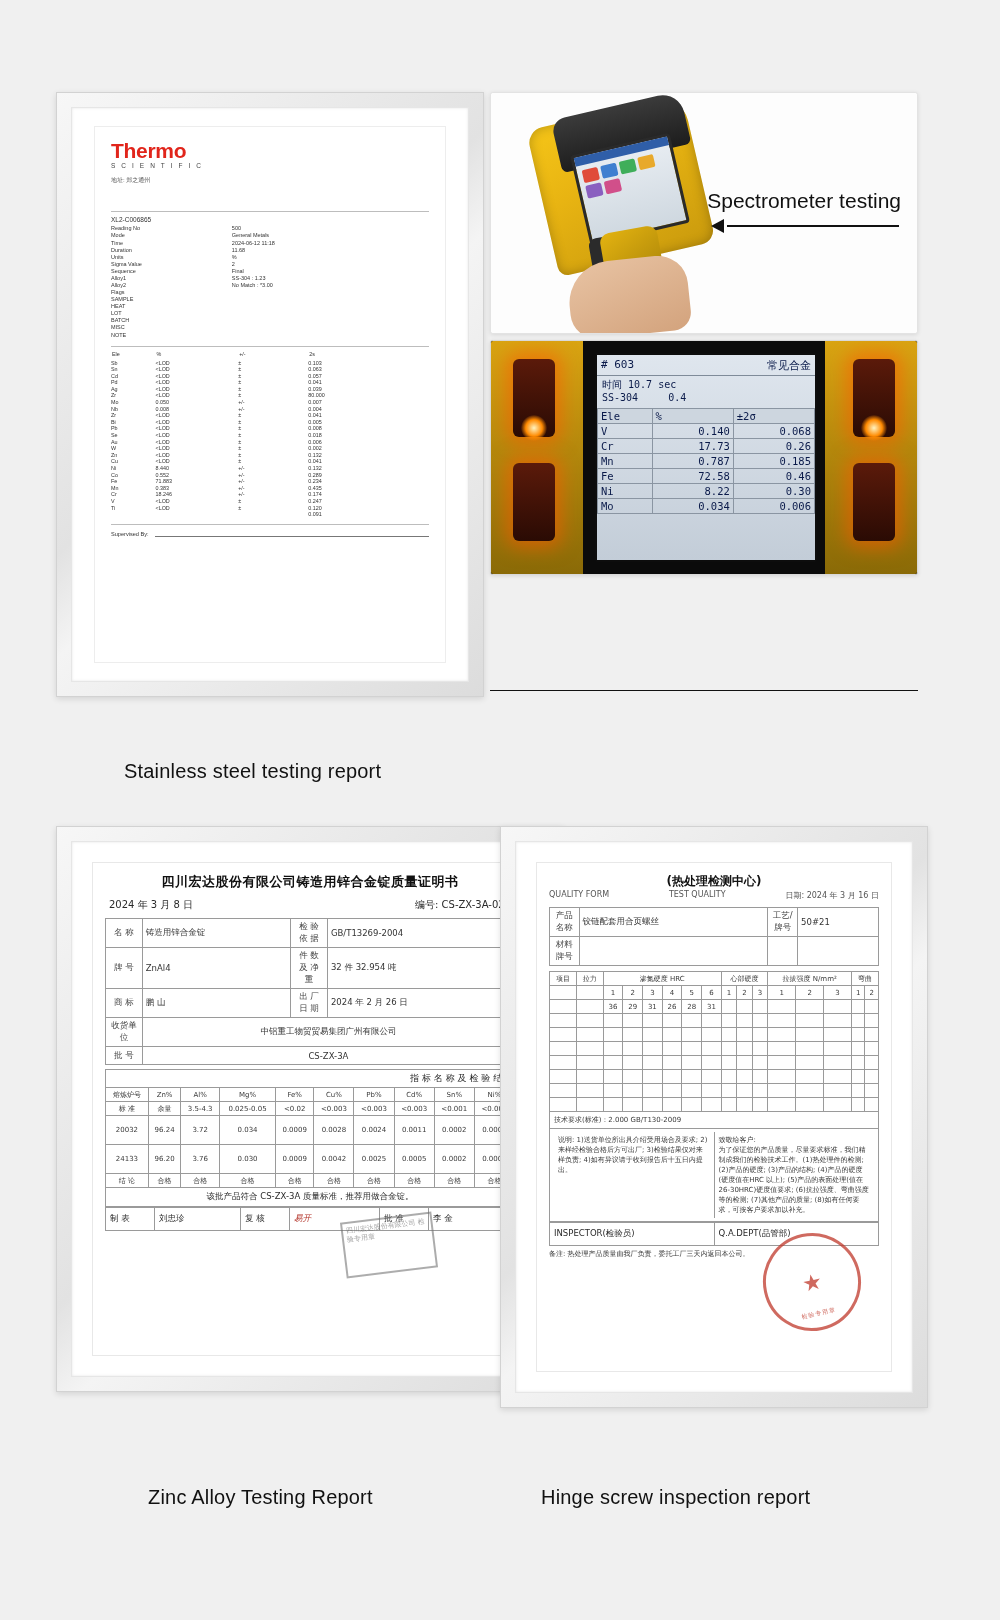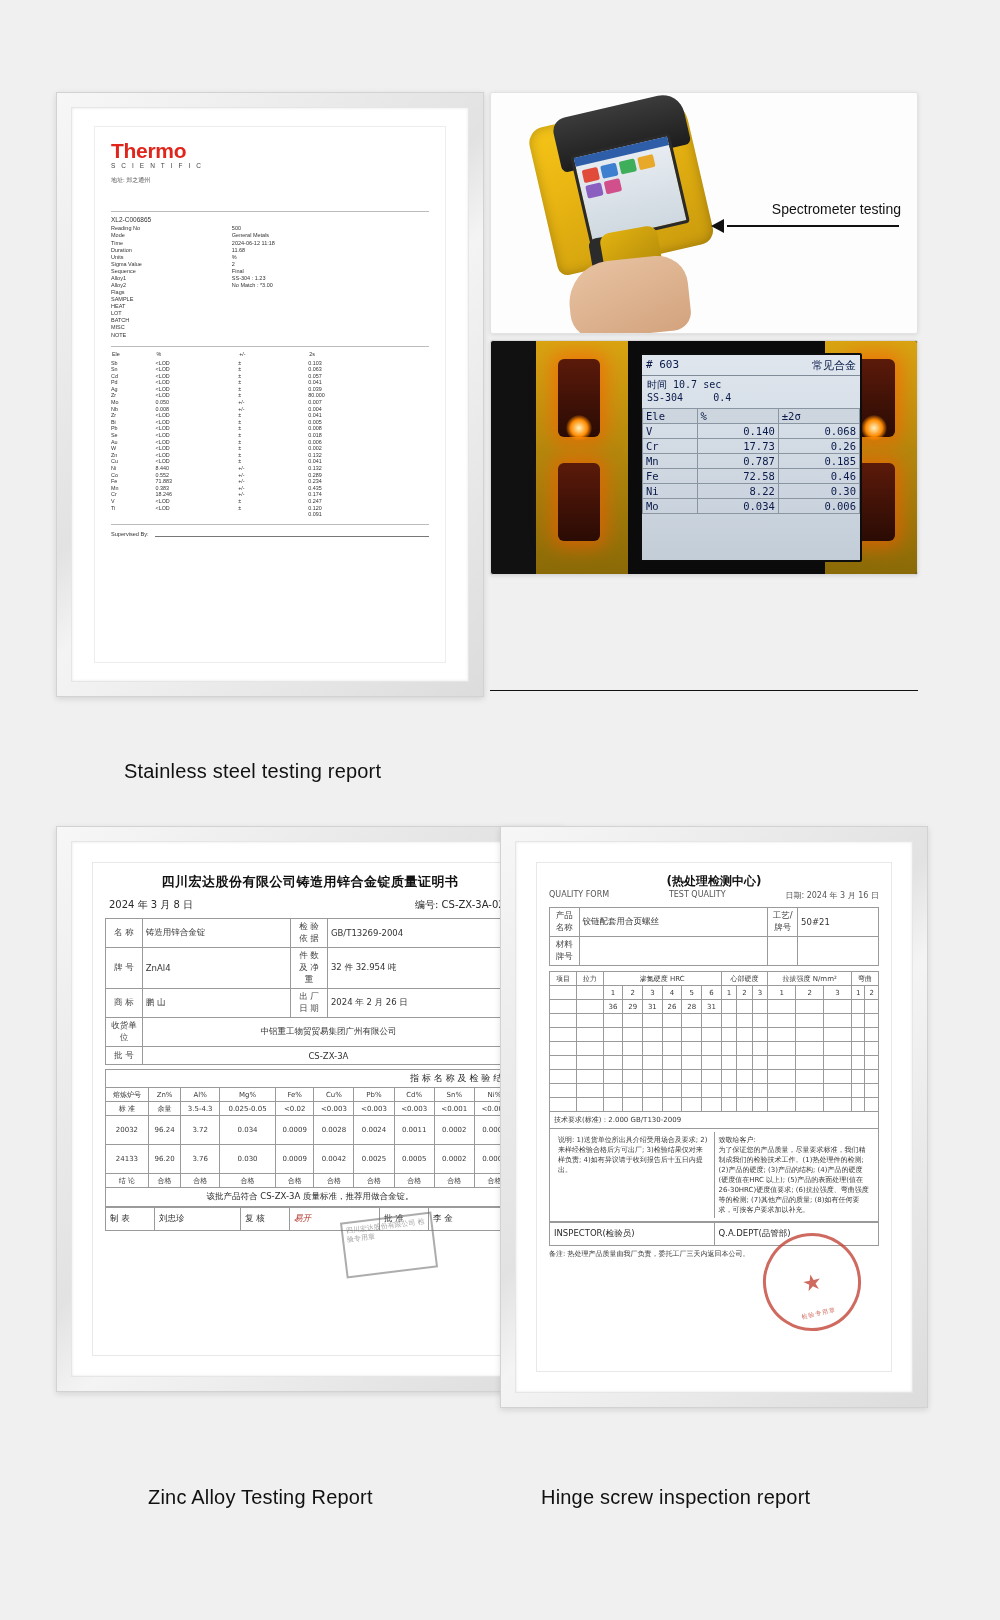--- a/index.html
+++ b/index.html
@@ -114,36 +114,36 @@
   }
   .hand{
     position:absolute;left:50px;top:150px;width:120px;height:76px;
     background:linear-gradient(160deg,#e8c3a3,#d3a37d);
     border-radius:42px 30px 18px 26px;transform:rotate(-6deg);
   }
   .arrow-wrap{
     position:absolute;right:16px;top:96px;width:190px;height:56px;
   }
   .arrow-label{
-    position:absolute;right:0;top:12px;font-size:14px;color:#111;white-space:nowrap;
+    position:absolute;right:0;top:0;font-size:21px;color:#111;white-space:nowrap;
   }
   .arrow-line{
     position:absolute;right:2px;top:36px;width:172px;height:2px;background:#111;
   }
   .arrow-head{
     position:absolute;left:-0px;top:30px;width:0;height:0;
     border-top:7px solid transparent;border-bottom:7px solid transparent;
     border-right:13px solid #111;
   }
 
   
   #frame-photo2{left:490px;top:340px;width:428px;height:235px;
     background:#111;border:1px solid #d9d9d9;border-radius:3px;overflow:hidden;
     box-shadow:0 1px 4px rgba(0,0,0,.12);padding:0;}
-  .p2-bg{position:absolute;inset:0;background:#0b0b0b;margin-left:45px;}
+  .p2-bg{position:absolute;inset:0;background:#0b0b0b;}
   .p2-side{
     position:absolute;top:0;bottom:0;width:92px;
     background:linear-gradient(180deg,#d9a412,#8a6a07);
   }
   .p2-side.left{left:0;}
   .p2-side.right{right:0;}
   .p2-slot{
     position:absolute;width:42px;height:78px;border-radius:6px;
     background:linear-gradient(180deg,#5b1a0a,#2a0b04);
     box-shadow:0 0 18px 7px rgba(255,90,0,.55);

